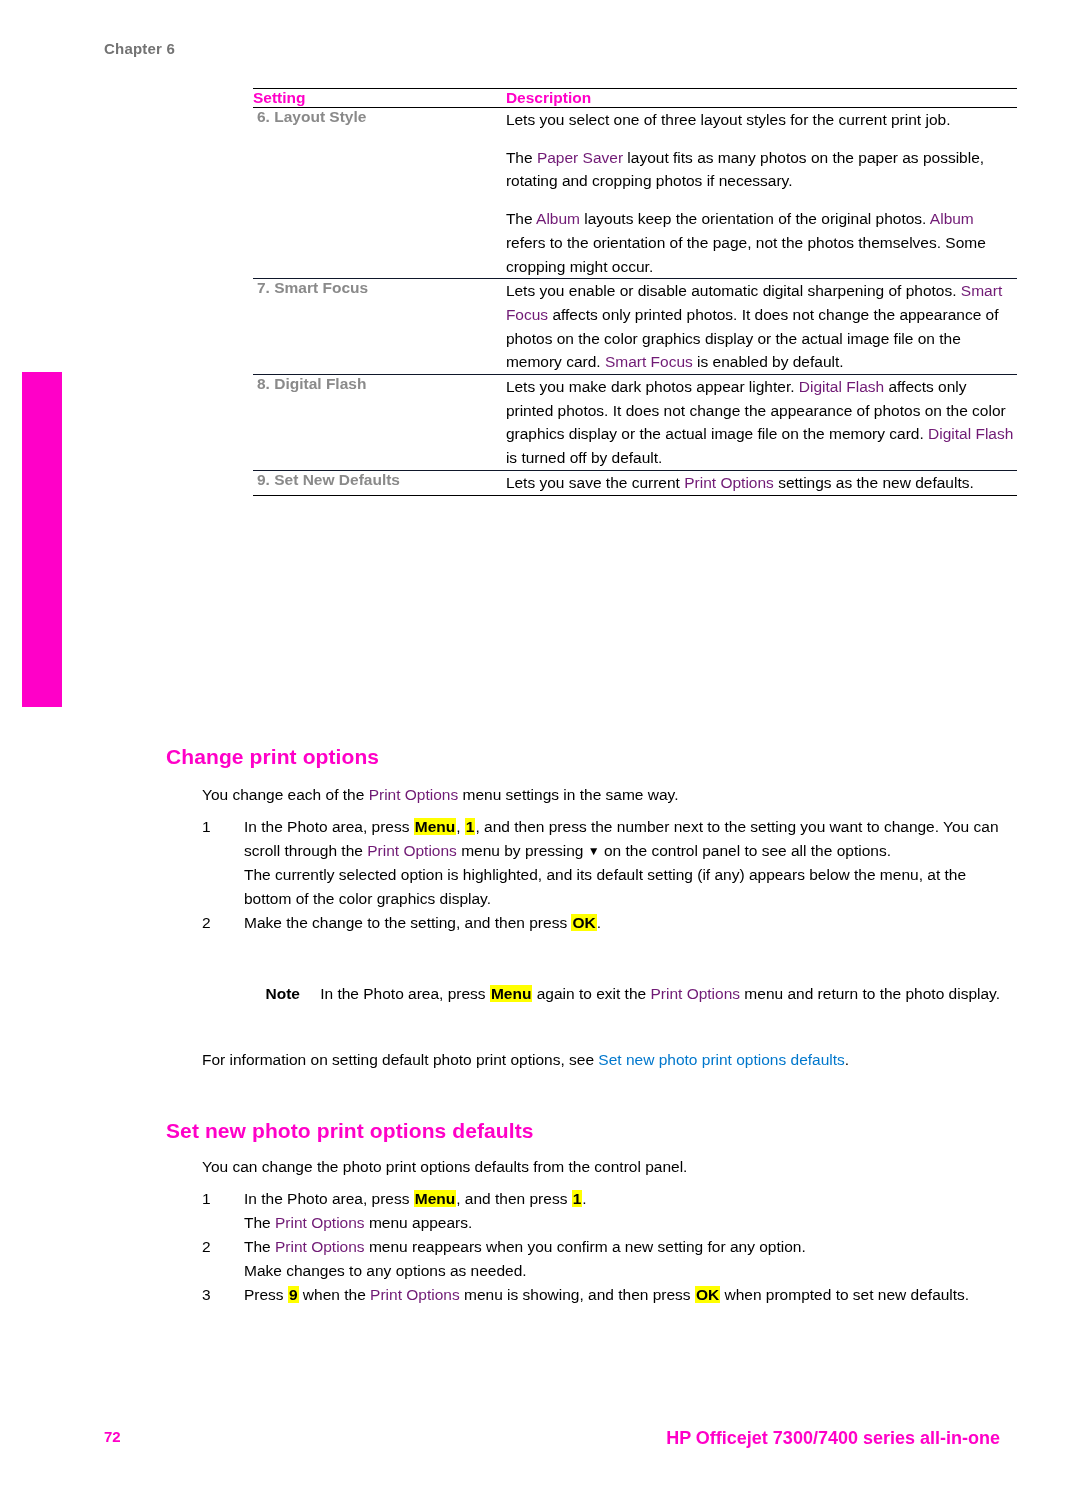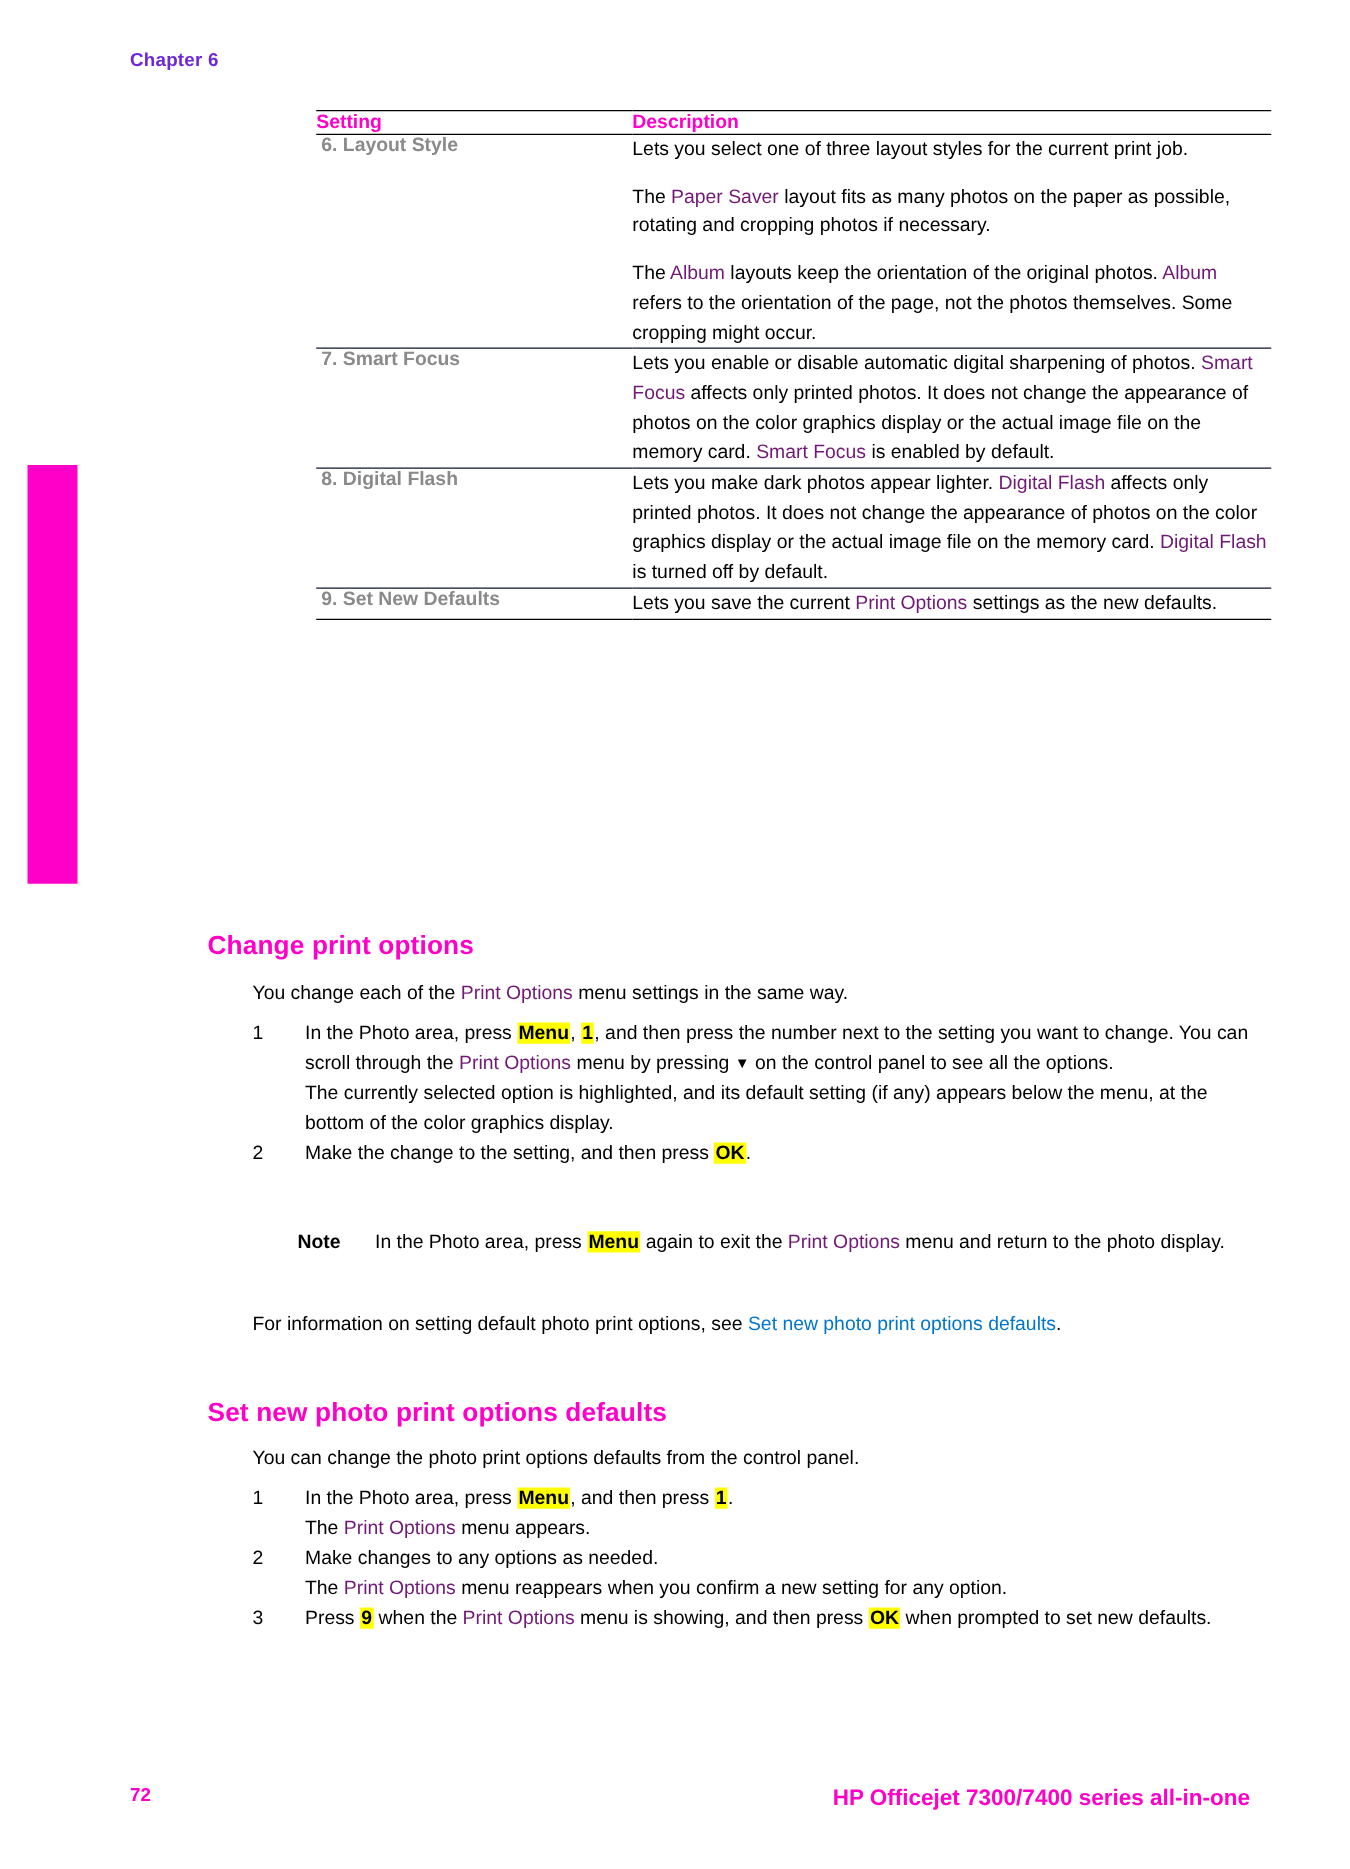--- a/index.html
+++ b/index.html
@@ -17,21 +17,21 @@
   .page {
     position: absolute;
     inset: 0;
   }
   .chapter-label {
     position: absolute;
     left: 104px;
     top: 40px;
     font-size: 15px;
     font-weight: bold;
-    color: #6d28d9;
+    color: #737373;
     letter-spacing: 0.2px;
   }
   .side-tab {
     position: absolute;
     left: 22px;
     top: 372px;
     width: 40px;
     height: 335px;
     background: #ff00c8;
   }
@@ -133,20 +133,21 @@
     padding: 0 1px;
   }
   .link {
     color: #0077cc;
   }
   .note-block {
     position: absolute;
     font-size: 15.5px;
     line-height: 1.55;
     display: flex;
+    text-align: right;
   }
   .note-block .nlabel {
     font-weight: bold;
     width: 62px;
     flex: 0 0 62px;
   }
   .note-block .nbody { flex: 1; }
 
   
   .page-num {
@@ -254,22 +255,22 @@
     <div class="li">
       <div class="num">1</div>
       <div class="txt">
         <div>In the Photo area, press <span class="hl">Menu</span>, and then press <span class="hl">1</span>.</div>
         <div>The <span class="gray">Print Options</span> menu appears.</div>
       </div>
     </div>
     <div class="li">
       <div class="num">2</div>
       <div class="txt">
+        <div>The <span class="gray">Print Options</span> menu reappears when you confirm a new setting for any option.</div>
         <div>Make changes to any options as needed.</div>
-        <div>The <span class="gray">Print Options</span> menu reappears when you confirm a new setting for any option.</div>
       </div>
     </div>
     <div class="li">
       <div class="num">3</div>
       <div class="txt">
         <div>Press <span class="hl">9</span> when the <span class="gray">Print Options</span> menu is showing, and then press <span class="hl">OK</span> when prompted to set new defaults.</div>
       </div>
     </div>
   </div>
 

